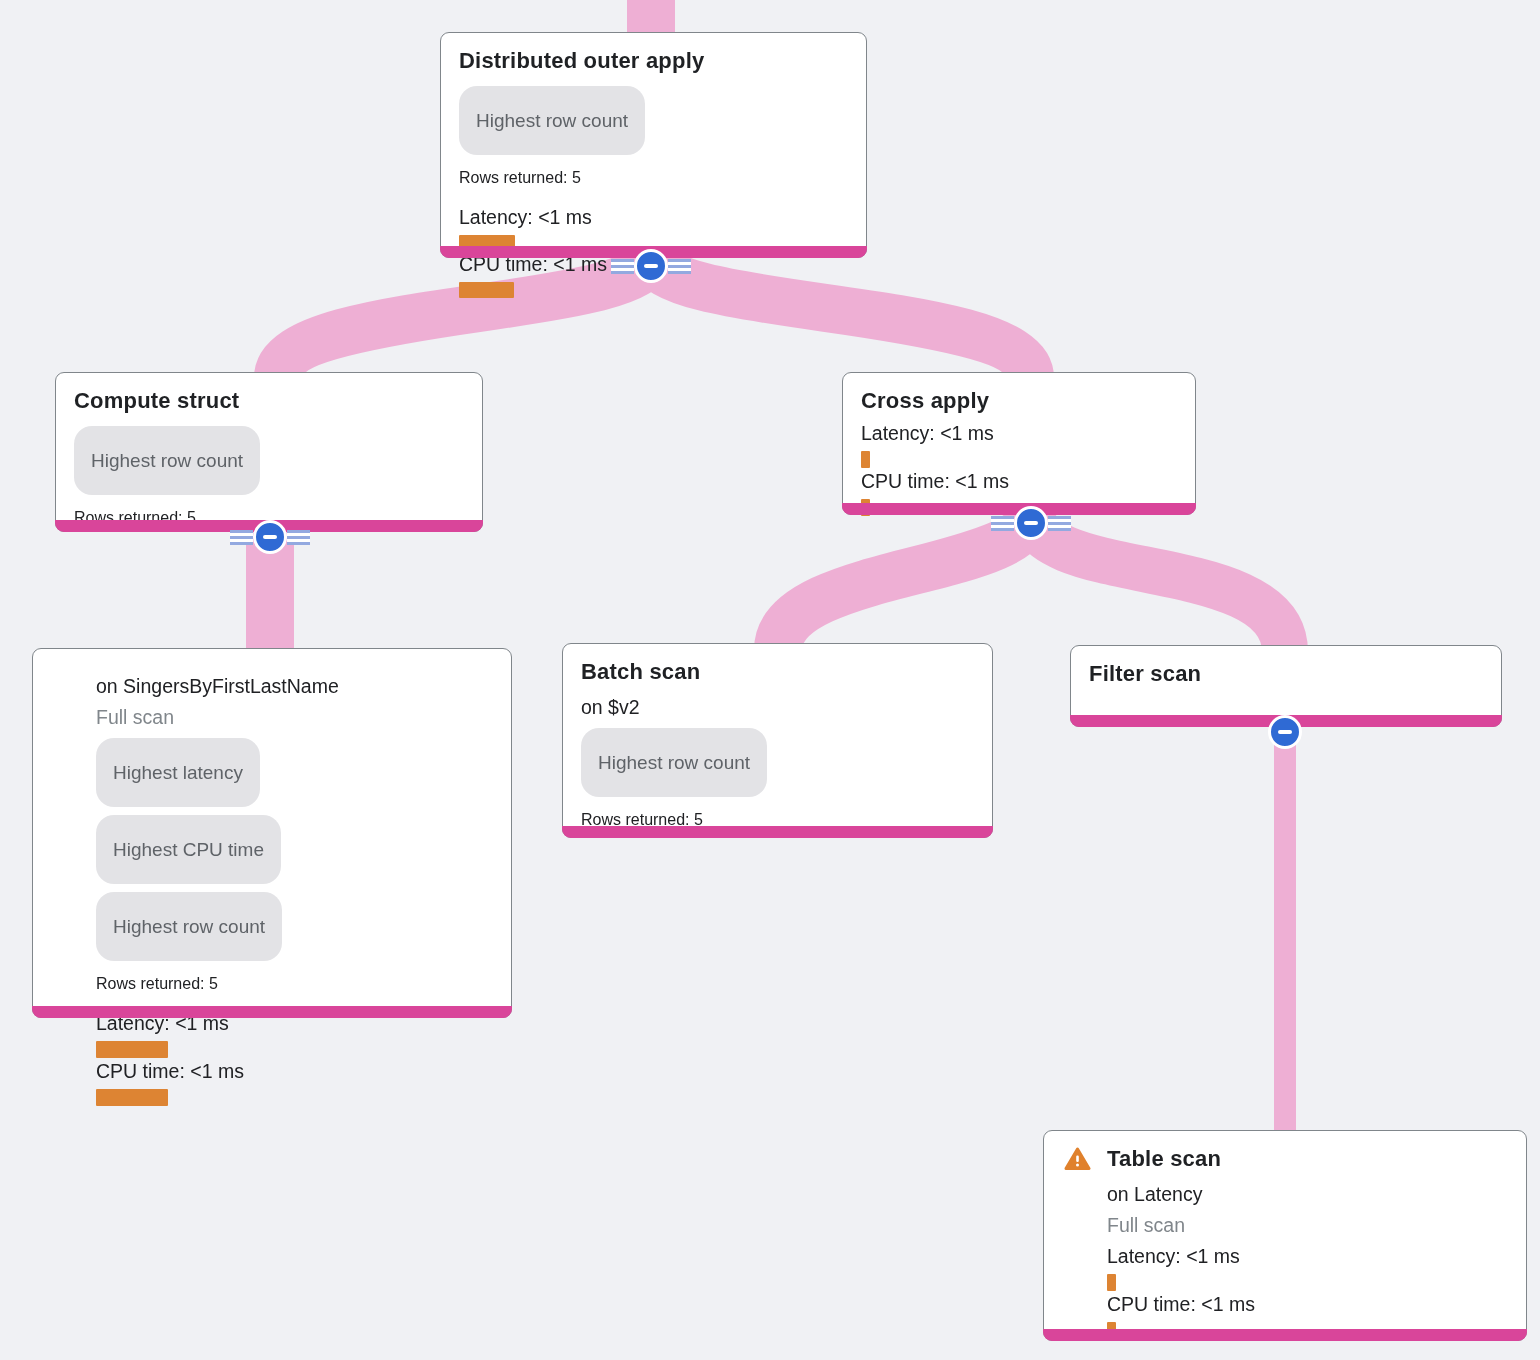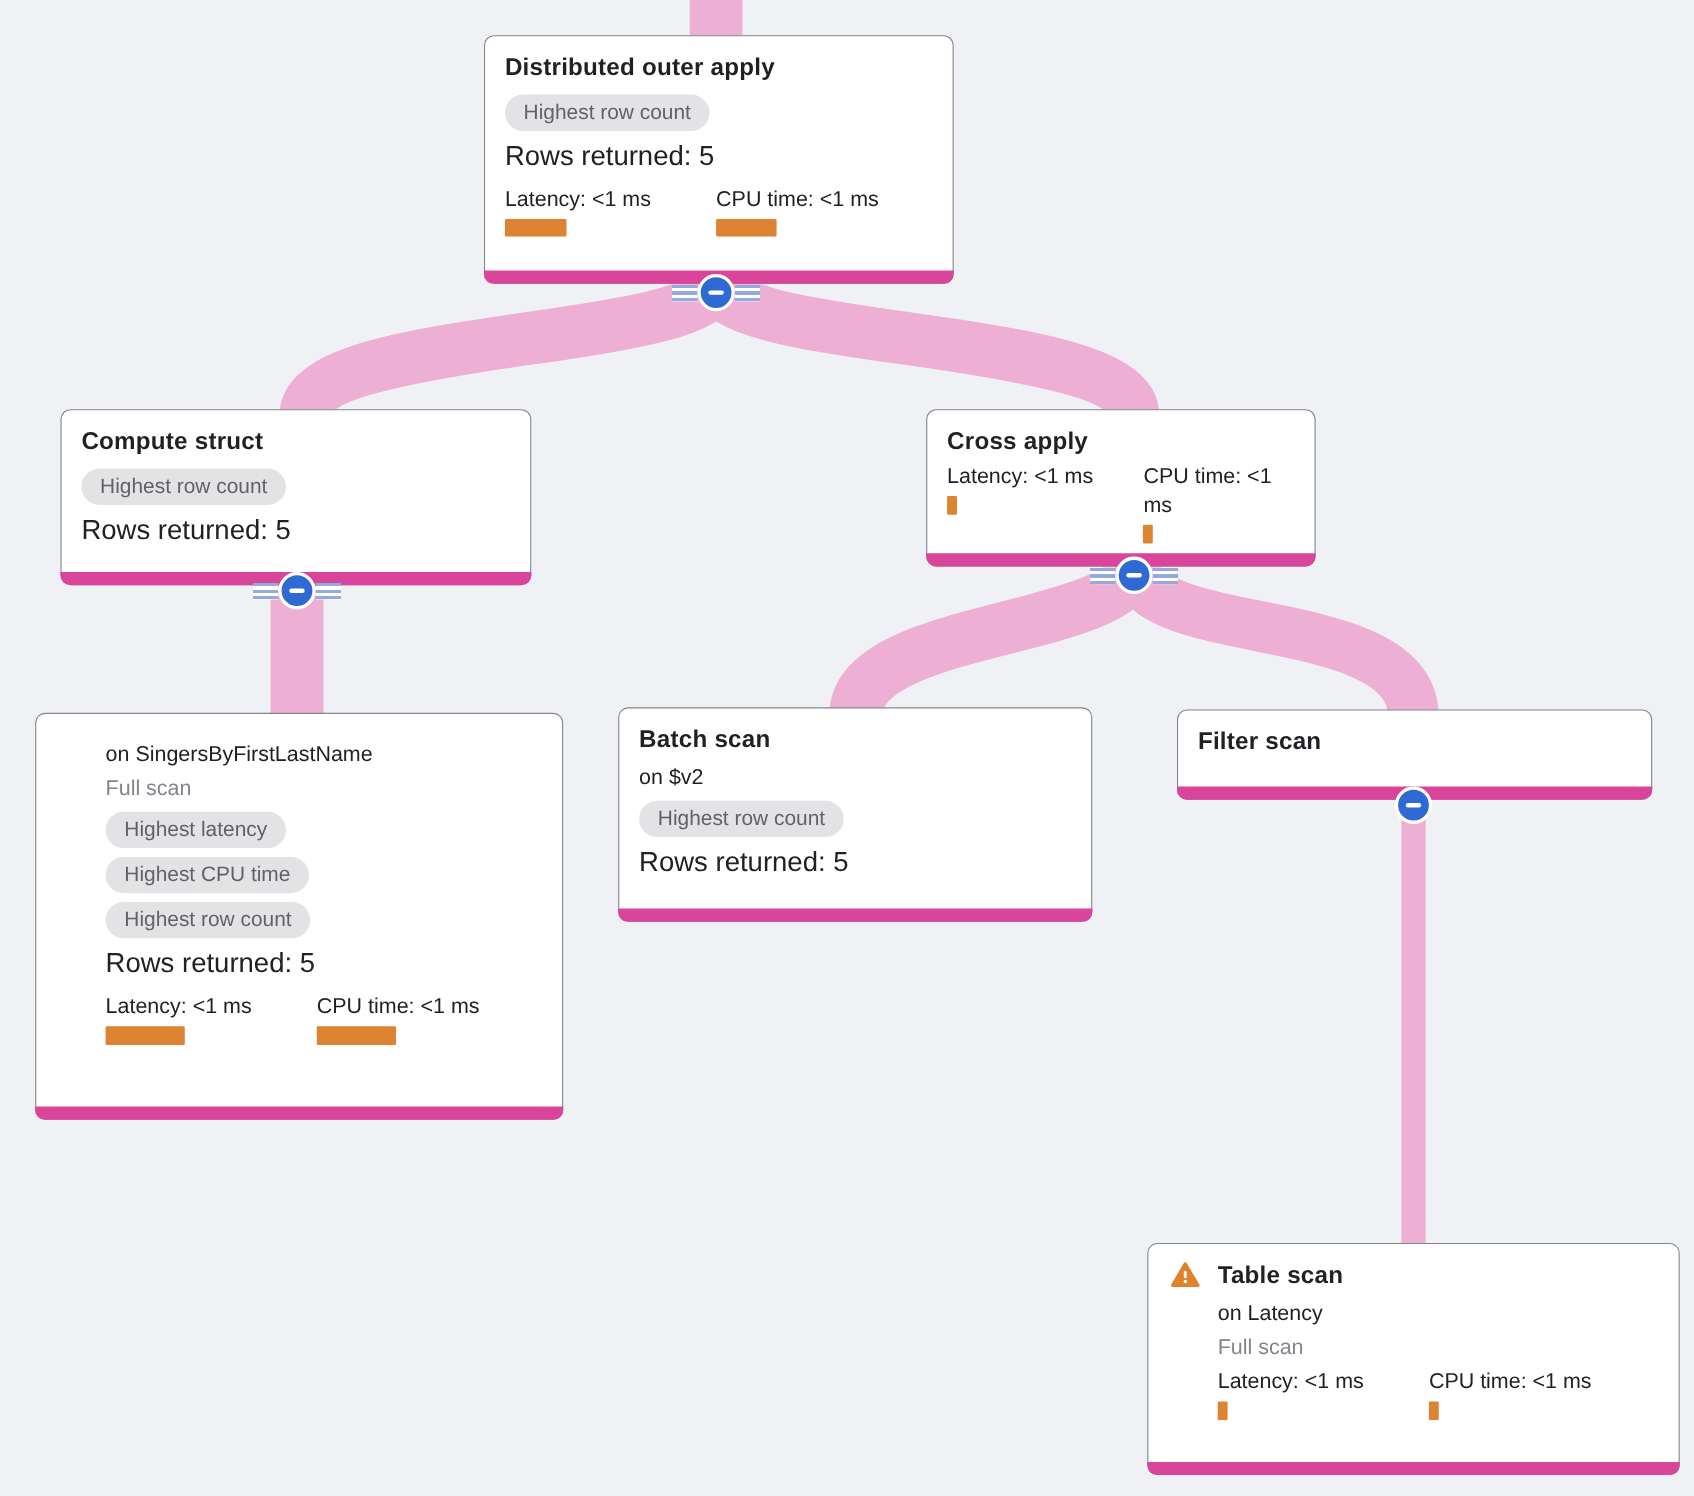--- a/index.html
+++ b/index.html
@@ -31,26 +31,26 @@
   .title-row{display:flex;align-items:center;}
   .title{
     font-size:22px;line-height:26px;font-weight:700;color:#1f2124;letter-spacing:.2px;
   }
   .warn{width:27px;height:24px;margin:0 16px 0 2px;flex:0 0 auto;display:inline-block;}
   .indent{margin-left:45px;}
   .subtitle{font-size:19.5px;line-height:26px;margin-top:9px;color:#202124;}
   .muted{font-size:19.5px;line-height:26px;margin-top:5px;color:#80868b;}
   .badge{
     display:table;background:#e3e3e6;color:#5f6368;
-    font-size:19px;line-height:25px;padding:4px 17px;border-radius:18px;
+    font-size:19px;line-height:25px;padding:22px 17px;border-radius:18px;
     margin-top:8px;white-space:nowrap;
   }
   .badge.first{margin-top:12px;}
-  .rows{font-size:25px;line-height:26px;margin-top:10px;}
-  .metrics{display:flex;margin-top:13px;}
+  .rows{font-size:16px;line-height:26px;margin-top:10px;}
+  .metrics{display:flex;margin-top:13px;flex-direction:column;}
   .metrics.tight{margin-top:6px;}
   .metric{width:192px;}
   .metric:last-child{width:auto;}
   .metric-label{font-size:19.5px;line-height:26px;color:#202124;display:block;}
   .bar{height:16px;background:#dd8433;margin-top:5px;border-radius:1px;}
 
   .collapse{
     position:absolute;transform:translate(-50%,-50%);
     display:flex;align-items:center;z-index:6;
   }

